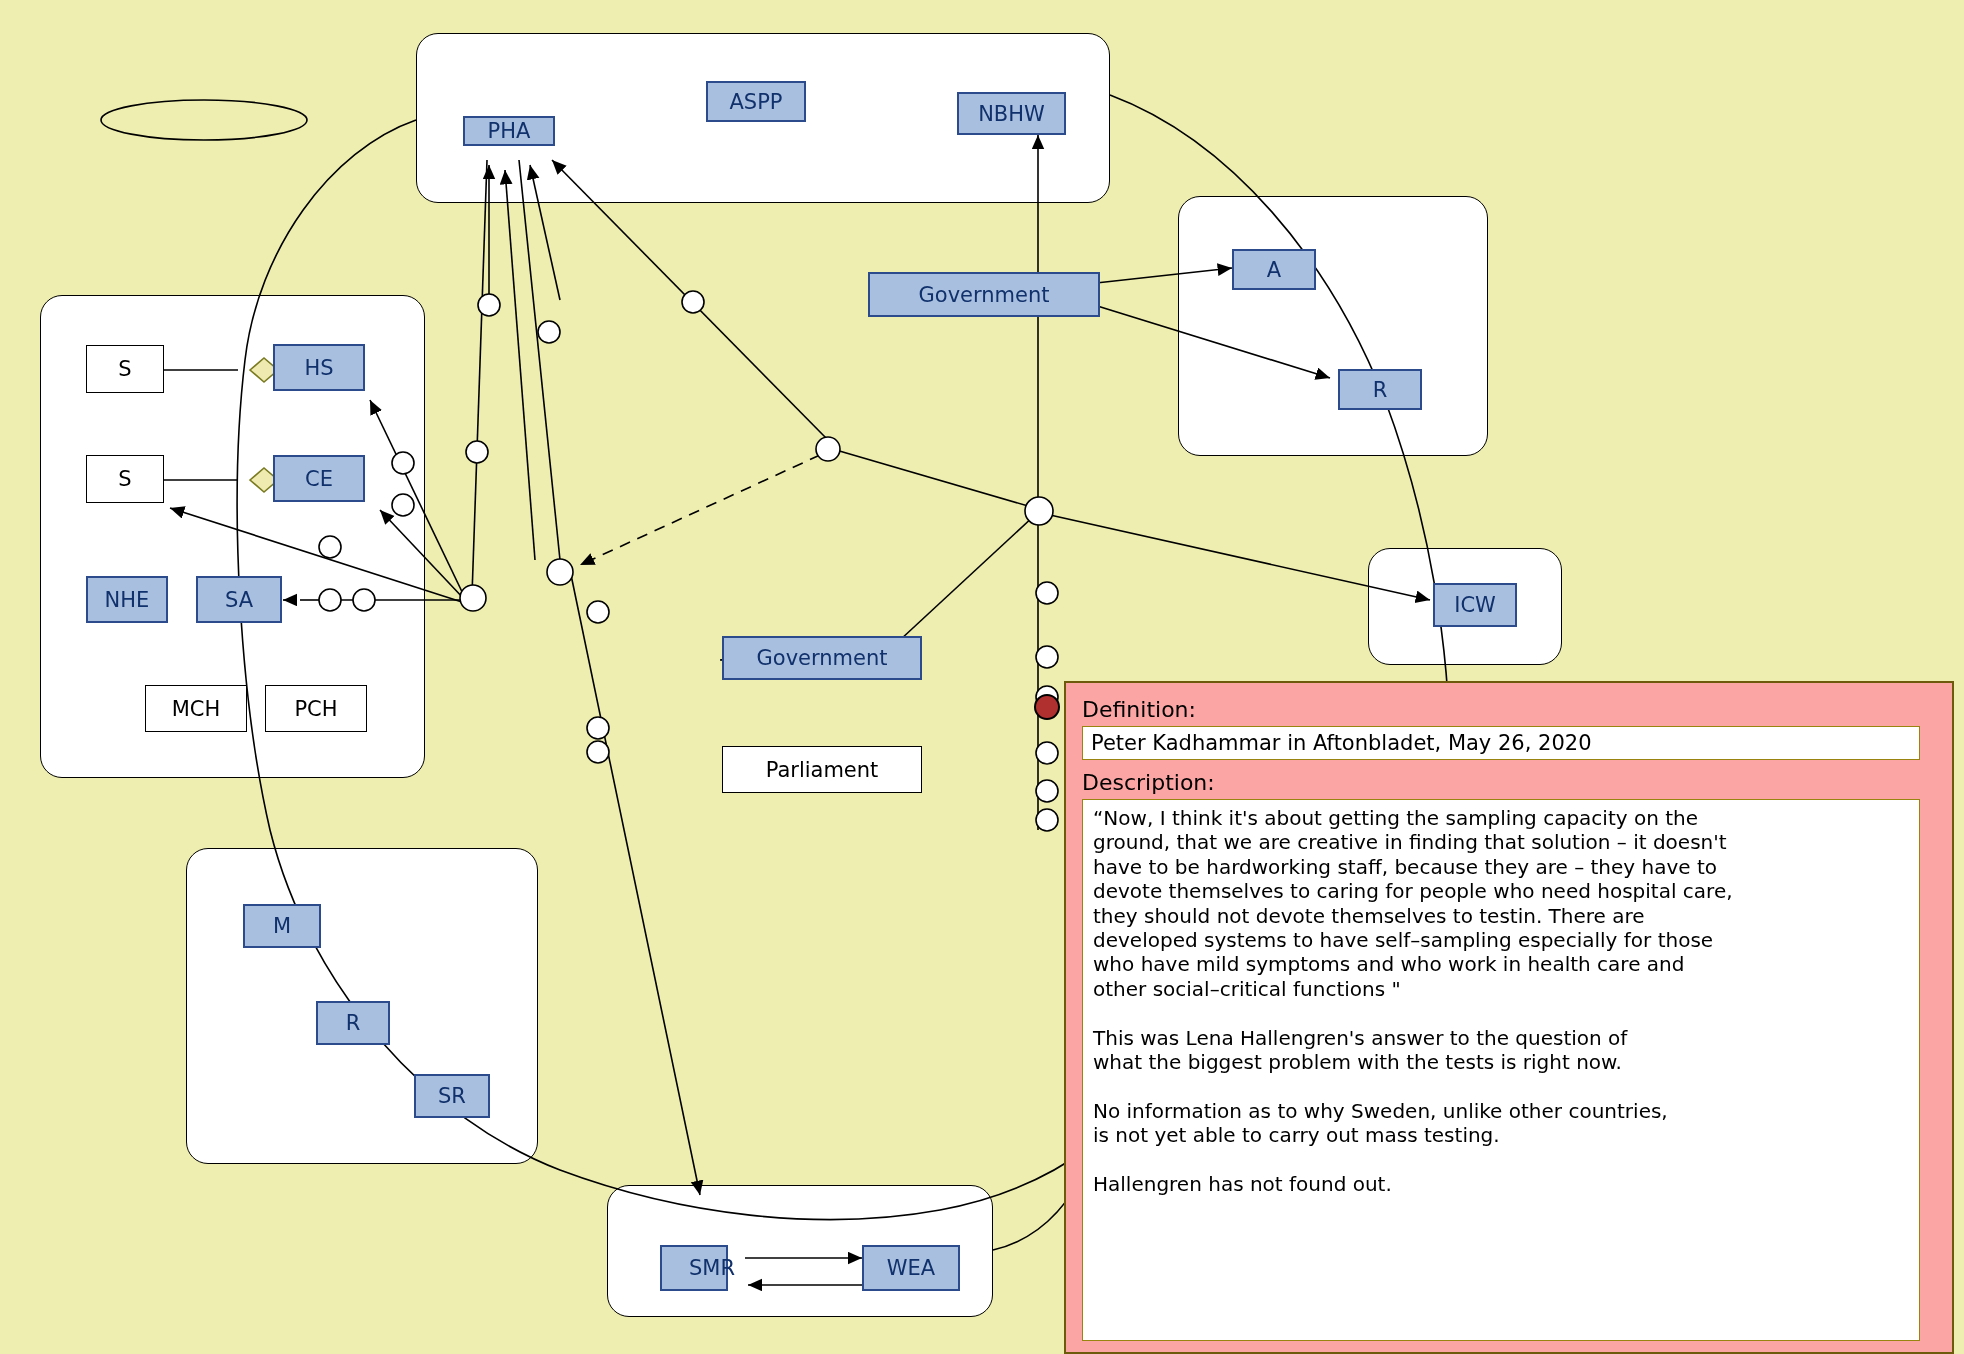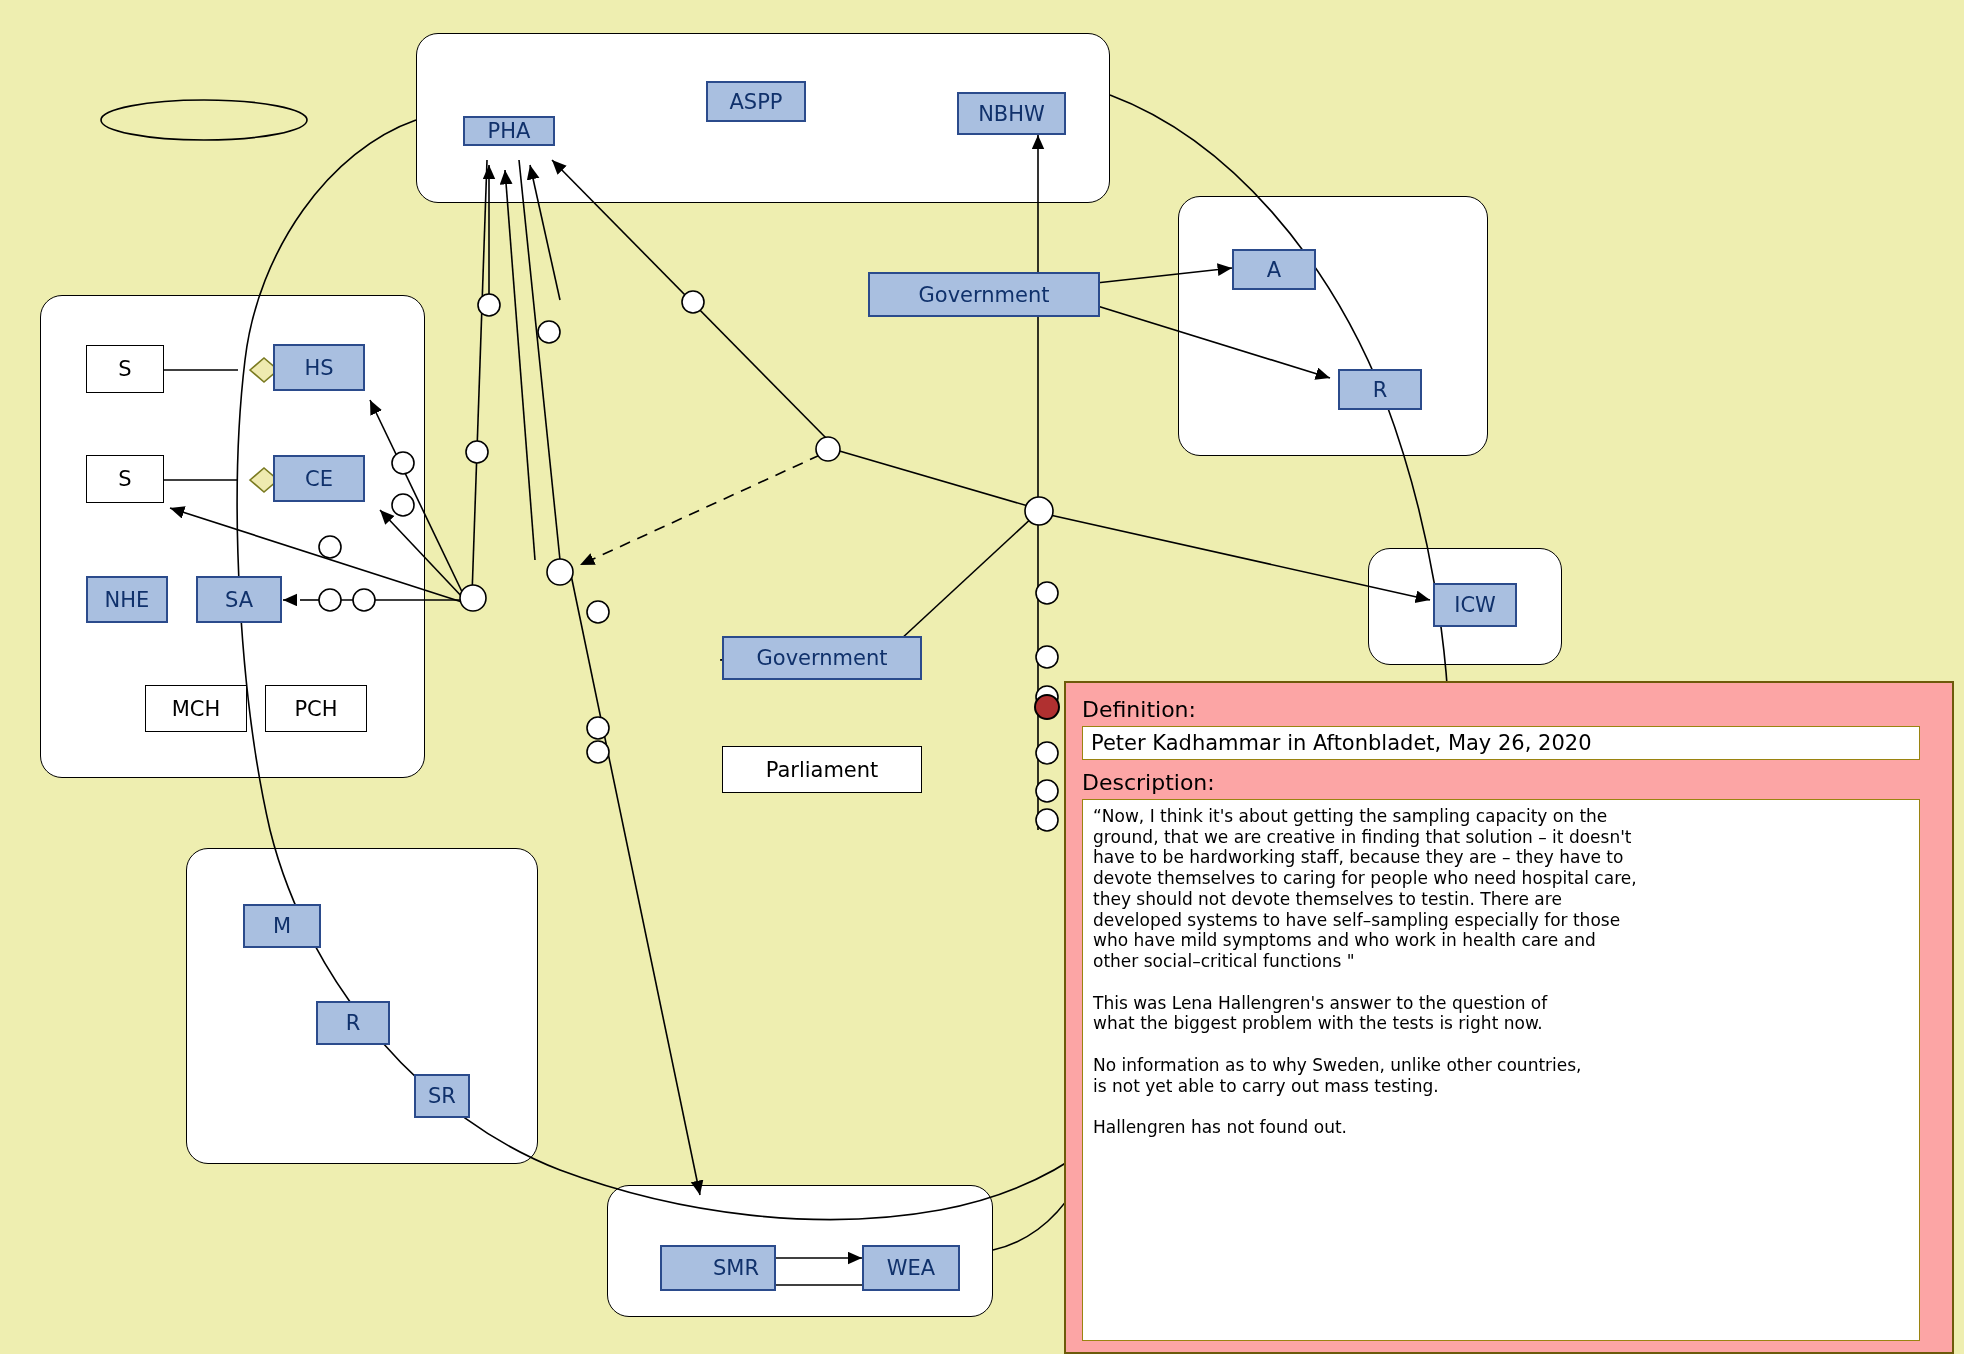--- a/index.html
+++ b/index.html
@@ -72,21 +72,21 @@
     background: #ffffff;
     border: 1px solid #9a8410;
     padding: 4px 8px;
     font-size: 21px;
     margin-bottom: 10px;
   }
   .tt-desc {
     background: #ffffff;
     border: 1px solid #9a8410;
     padding: 6px 10px;
-    font-size: 17px;
+    font-size: 20px;
     line-height: 1.22;
     white-space: pre-wrap;
     height: 528px;
     overflow: hidden;
   }
 </style>
 </head>
 <body>
 
 <div id="canvas">
@@ -245,25 +245,25 @@
   <div class="node" style="left:1433px;top:583px;width:84px;height:44px;text-align:center;">
       <span>ICW</span>
     </div>
 
   <div class="node" style="left:243px;top:904px;width:78px;height:44px;">
       <span>M</span>
     </div>
   <div class="node" style="left:316px;top:1001px;width:74px;height:44px;">
       <span>R</span>
     </div>
-  <div class="node" style="left:414px;top:1074px;width:56px;height:44px;">
+  <div class="node" style="left:414px;top:1074px;width:76px;height:44px;">
       <span>SR</span>
     </div>
 
-  <div class="node" style="left:660px;top:1245px;width:116px;height:46px;padding-left:36px;">
+  <div class="node" style="left:660px;top:1245px;width:68px;height:46px;padding-left:36px;">
       <span>SMR</span>
     </div>
   <div class="node" style="left:862px;top:1245px;width:98px;height:46px;">
       <span>WEA</span>
     </div>
 
   <div class="tooltip" style="left:1064px;top:681px;width:890px;height:673px;">
     <div class="tt-label">Definition:</div>
     <div class="tt-field">Peter Kadhammar in Aftonbladet, May 26, 2020</div>
     <div class="tt-label">Description:</div>

